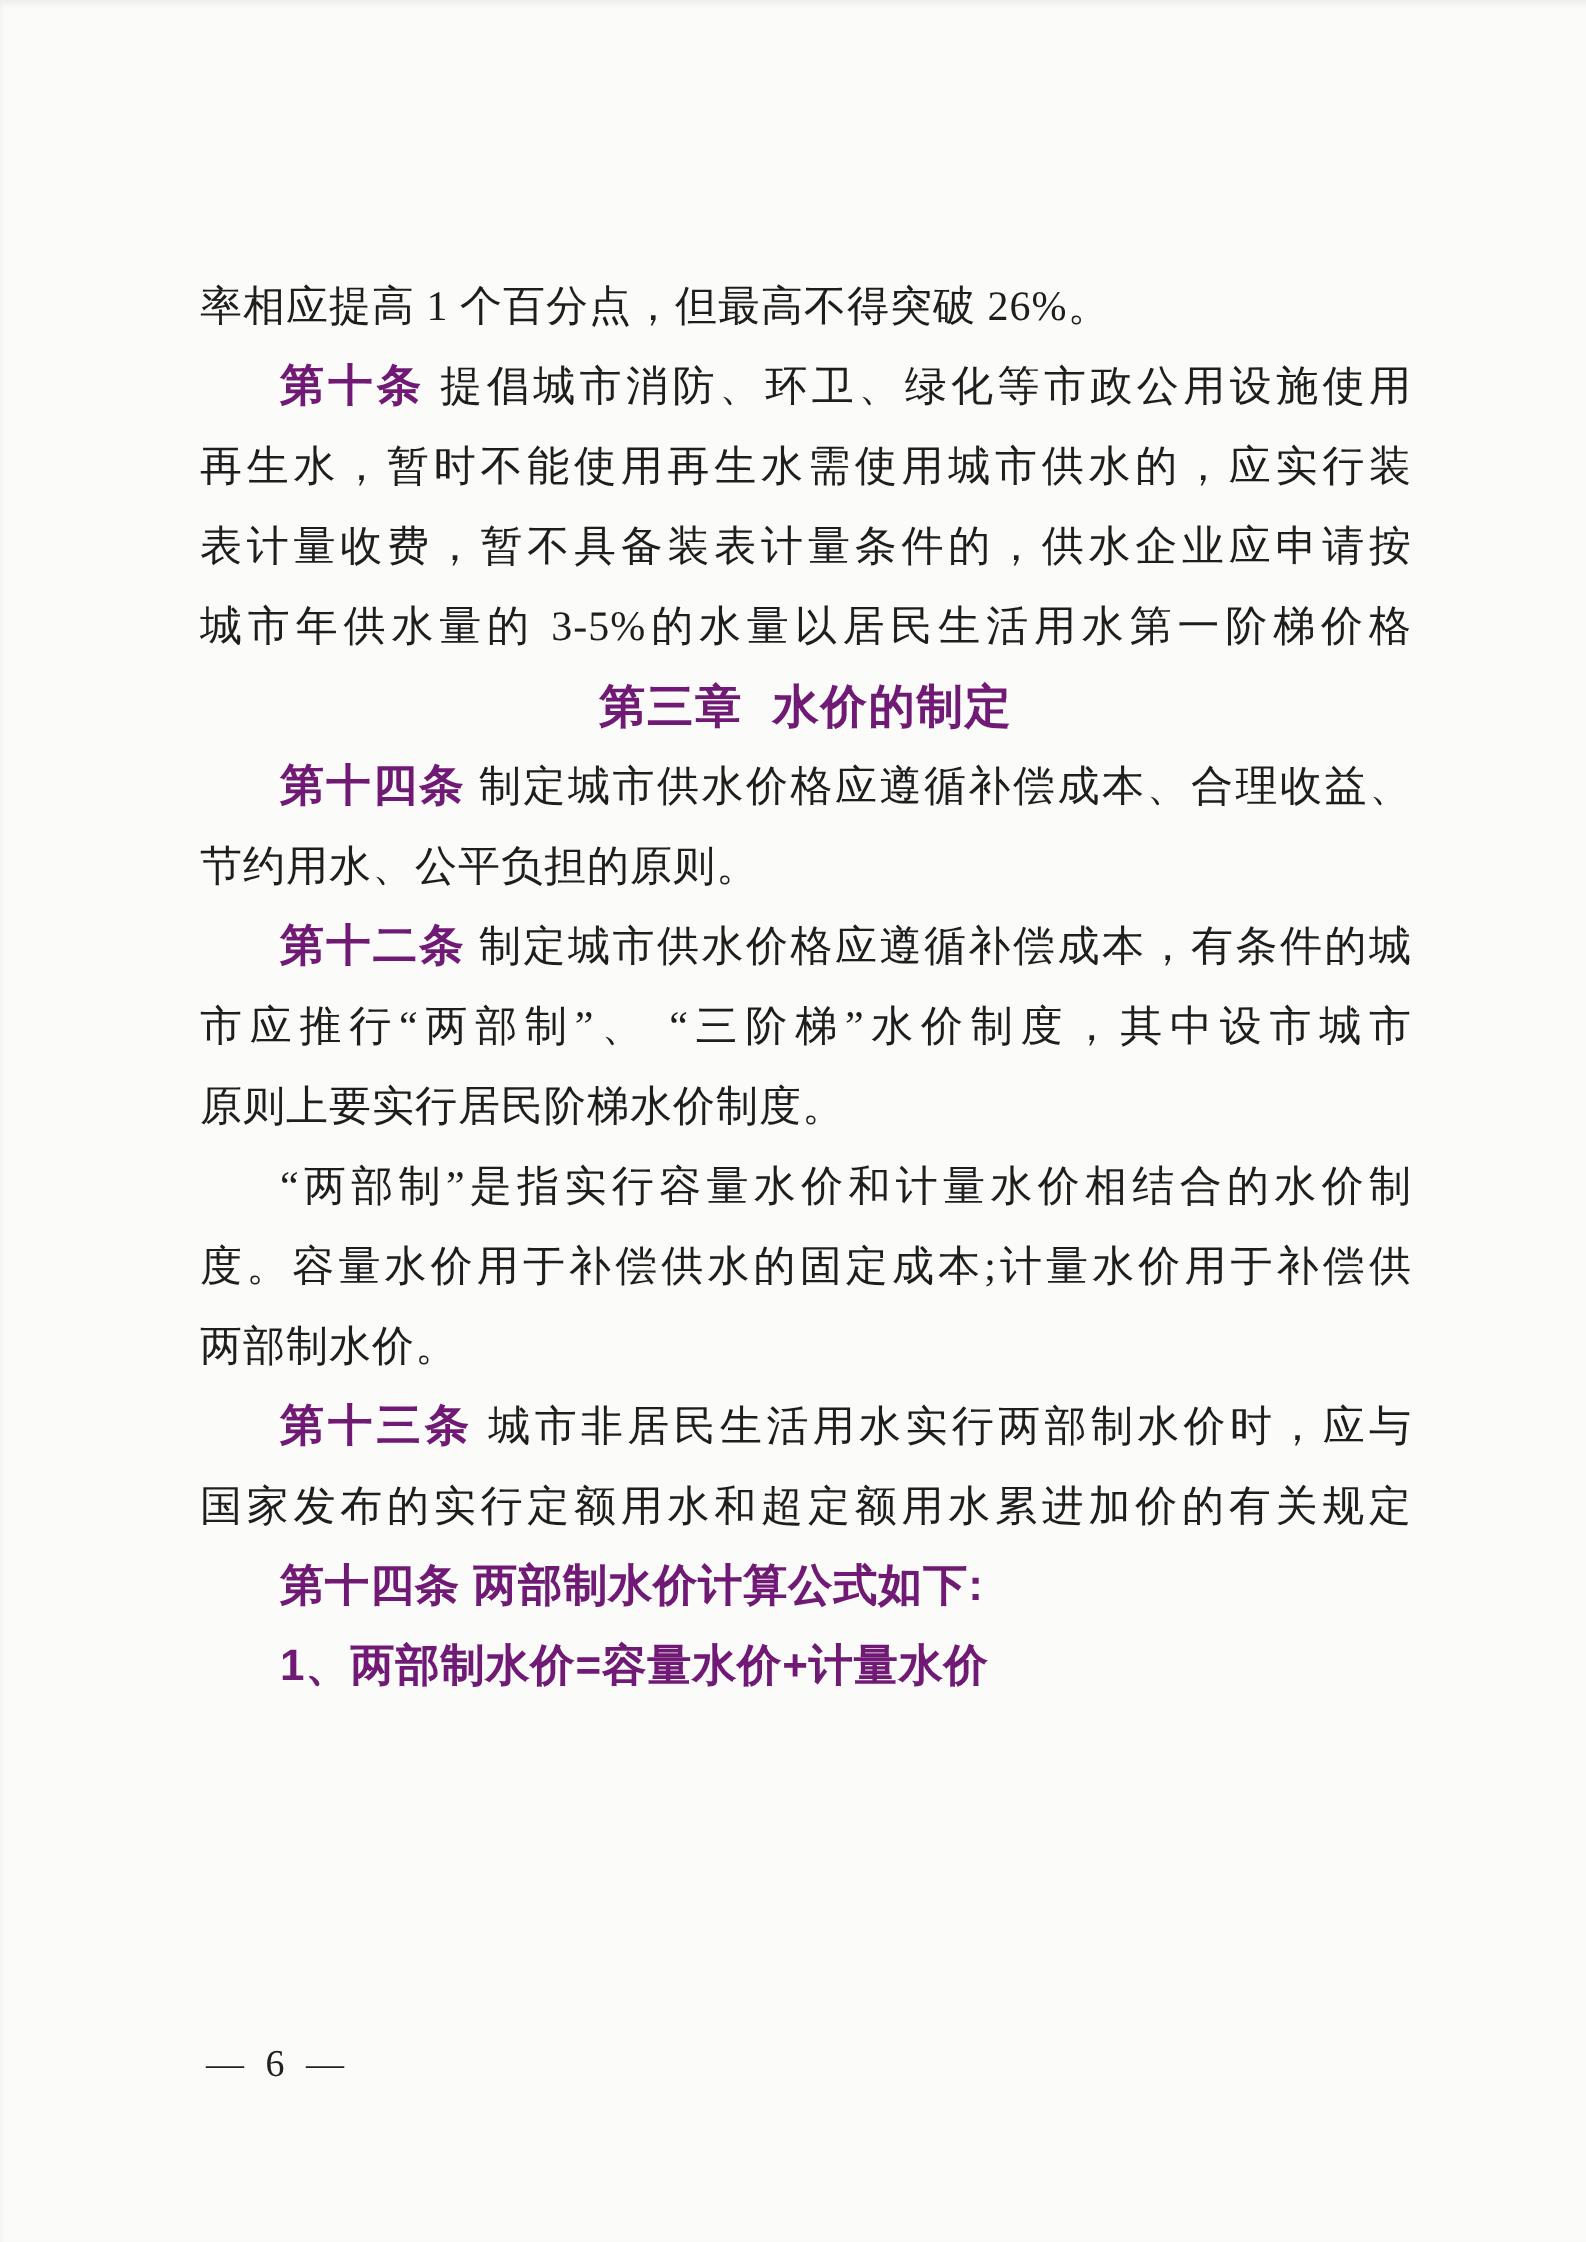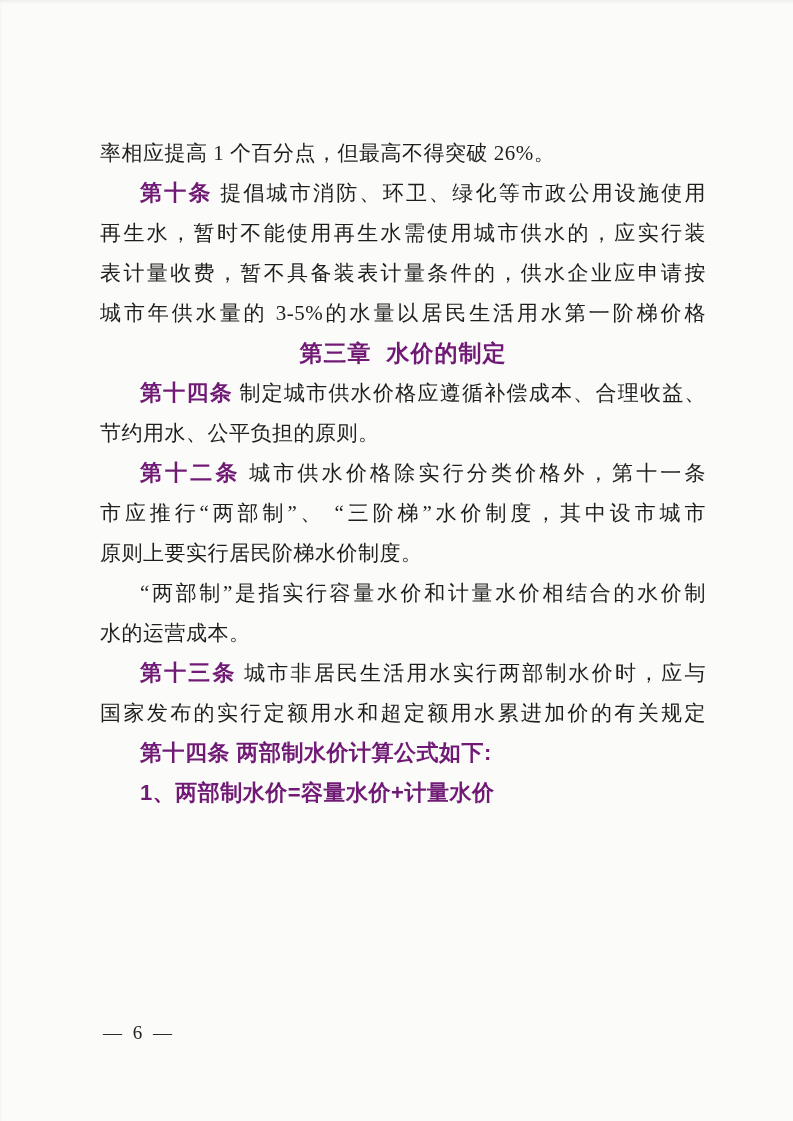--- a/index.html
+++ b/index.html
@@ -75,24 +75,25 @@
 <div class="page" style="background: rgb(251, 251, 249); color: rgb(30, 30, 30);">
   <div class="text-block">
       <div class="line left"><span class="seg">率相应提高 1 个百分点，但最高不得突破 26%。</span></div>
       <div class="line justify indent"><span class="seg bold">第十条</span><span class="seg"> 提倡城市消防、环卫、绿化等市政公用设施使用</span></div>
       <div class="line justify"><span class="seg">再生水，暂时不能使用再生水需使用城市供水的，应实行装</span></div>
       <div class="line justify"><span class="seg">表计量收费，暂不具备装表计量条件的，供水企业应申请按</span></div>
       <div class="line justify"><span class="seg">城市年供水量的 3-5%的水量以居民生活用水第一阶梯价格</span></div>
       <div class="line center heading"><span class="seg bold">第三章  水价的制定</span></div>
       <div class="line justify indent"><span class="seg bold">第十四条</span><span class="seg"> 制定城市供水价格应遵循补偿成本、合理收益、</span></div>
       <div class="line left"><span class="seg">节约用水、公平负担的原则。</span></div>
-      <div class="line justify indent"><span class="seg bold">第十二条</span><span class="seg"> 城市供水价格除实行分类价格外，第十一条</span></div>
+      <div class="line justify indent"><span class="seg bold">第十二条</span><span class="seg"> 制定城市供水价格应遵循补偿成本，有条件的城</span></div>
       <div class="line justify"><span class="seg">市应推行“两部制”、 “三阶梯”水价制度，其中设市城市</span></div>
       <div class="line left"><span class="seg">原则上要实行居民阶梯水价制度。</span></div>
       <div class="line justify indent"><span class="seg">“两部制”是指实行容量水价和计量水价相结合的水价制</span></div>
-      <div class="line left"><span class="seg">水的运营成本。</span></div>
+      <div class="line justify"><span class="seg">度。容量水价用于补偿供水的固定成本;计量水价用于补偿供</span></div>
+      <div class="line left"><span class="seg">两部制水价。</span></div>
       <div class="line justify indent"><span class="seg bold">第十三条</span><span class="seg"> 城市非居民生活用水实行两部制水价时，应与</span></div>
       <div class="line justify"><span class="seg">国家发布的实行定额用水和超定额用水累进加价的有关规定</span></div>
       <div class="line left indent"><span class="seg bold">第十四条</span><span class="seg bold"> 两部制水价计算公式如下:</span></div>
       <div class="line left indent"><span class="seg bold">1、两部制水价=容量水价+计量水价</span></div>
     </div>
   <div class="page-number">— 6 —</div>
 </div>
 
 </body></html>

